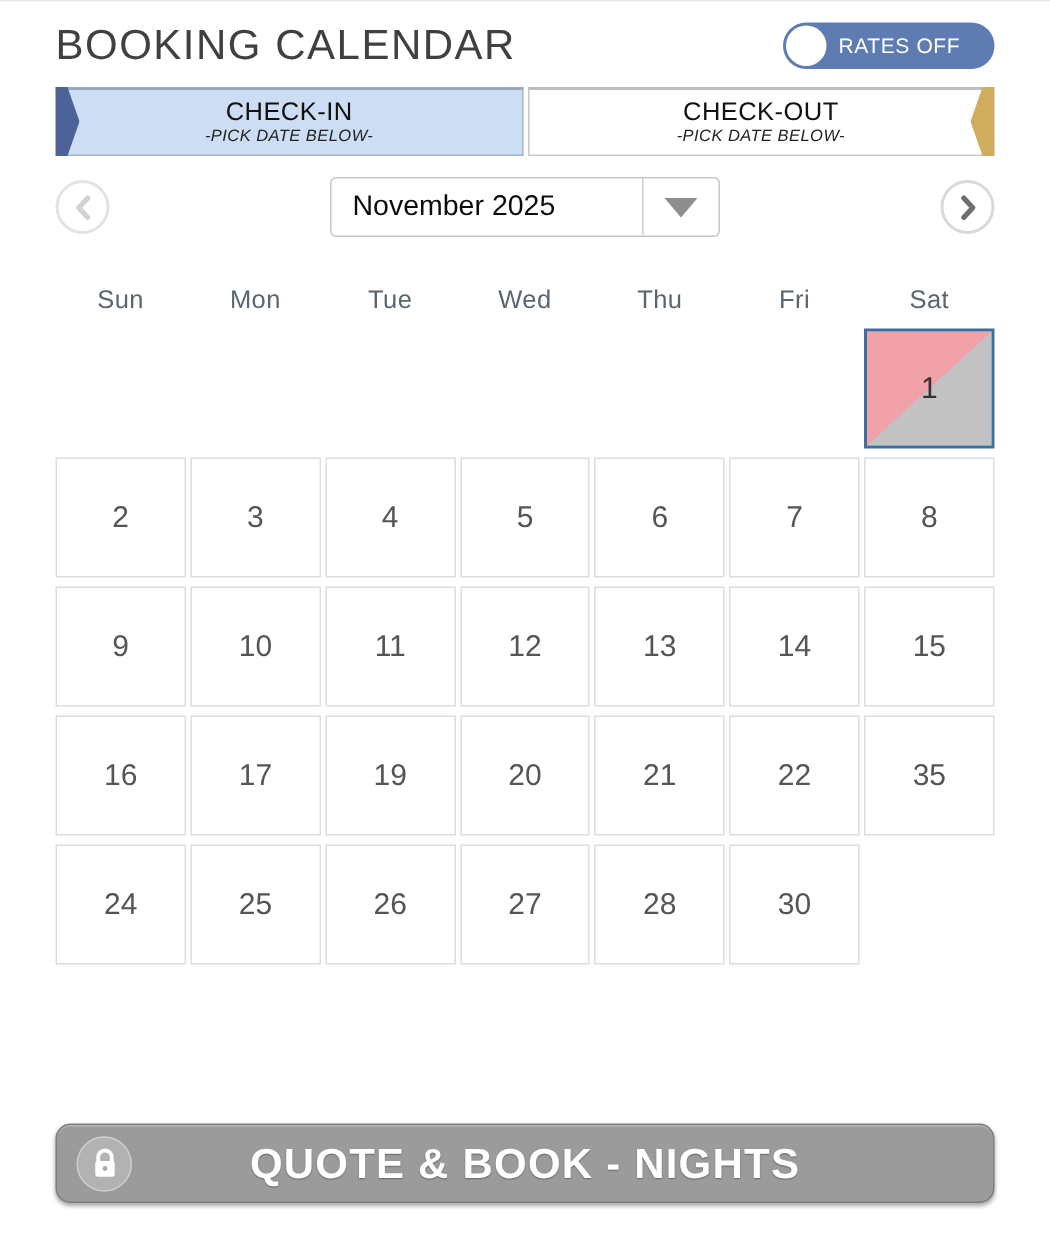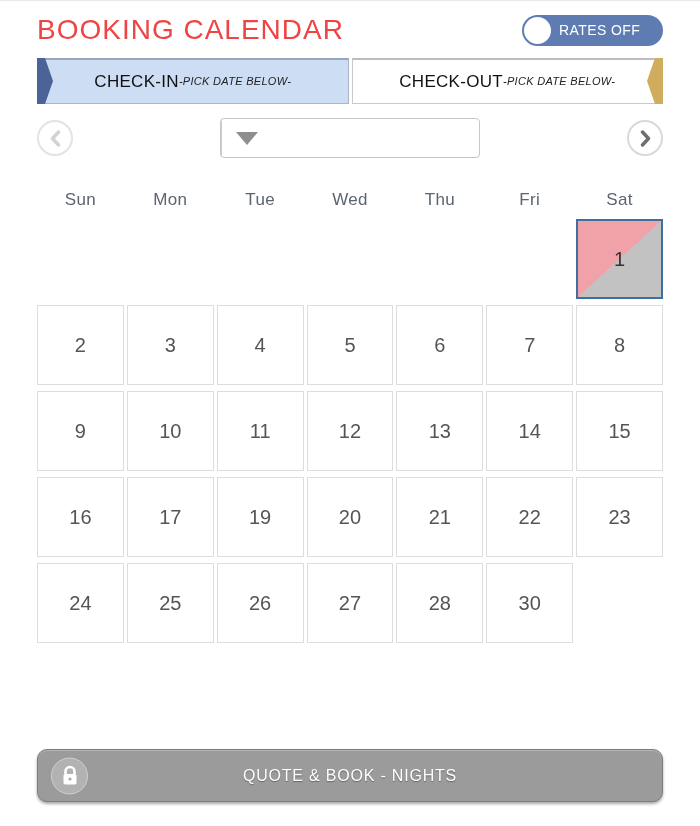--- a/index.html
+++ b/index.html
@@ -16,33 +16,33 @@
   html,body{width:700px;background:#fff;}
   body{
     font-family:"Liberation Sans","DejaVu Sans",sans-serif;
     color:#1a1a1a;
     border-top:1px solid #e8e8e8;
   }
   .page{width:700px;height:826px;padding:10px 37px 0 37px;overflow:hidden;}
 
   
   .header{display:flex;justify-content:space-between;align-items:center;height:38px;}
-  .title{font-size:28px;font-weight:500;letter-spacing:1px;color:#ef4444;}
+  .title{font-size:28px;font-weight:500;letter-spacing:1px;color:#404040;}
   .toggle{
     display:flex;align-items:center;
     width:141px;height:31px;border-radius:16px;
     background:var(--toggle-blue);
     border:none;cursor:pointer;padding:0;
   }
   .knob{width:27px;height:27px;border-radius:50%;background:#fff;margin-left:2px;flex:0 0 auto;}
   .toggle-label{color:#fff;font-size:14px;font-weight:normal;letter-spacing:.4px;margin-left:8px;}
 
   
   .tabs{display:flex;gap:3px;margin-top:9px;height:46px;}
-  .tab{position:relative;flex:1;display:flex;flex-direction:row;justify-content:center;
+  .tab{position:relative;flex:1;display:flex;flex-direction:column;justify-content:center;
        align-items:center;cursor:pointer;line-height:1.25;}
   .tab-checkin{background:var(--checkin-bg);border:1px solid #a8b6c9;border-top:2px solid #9aa7ba;}
   .tab-checkout{background:#fff;border:1px solid #c9c9c9;border-top:2px solid #bdbdbd;}
   .tab-label{font-size:17px;color:#111;letter-spacing:.3px;}
   .tab-sub{font-size:11px;color:#222;letter-spacing:.3px;font-style:italic;}
   .tab-arrow{position:absolute;top:-2px;height:calc(100% + 3px);width:16px;}
   .tab-arrow.left{left:-1px;}
   .tab-arrow.right{right:-1px;}
 
   
@@ -78,21 +78,21 @@
   }
 
   
   .quote-btn{
     position:relative;margin-top:20px;width:100%;height:53px;
     background:var(--button-gray);
     border:1px solid #7e7e7e;border-radius:10px;
     box-shadow:0 2px 3px rgba(0,0,0,.35), inset 0 1px 0 rgba(255,255,255,.25);
     display:flex;align-items:center;justify-content:center;cursor:pointer;
   }
-  .btn-label{color:#fff;font-size:16px;font-weight:normal;letter-spacing:.8px;
+  .btn-label{color:#fff;font-size:28px;font-weight:bold;letter-spacing:.8px;
              text-shadow:0 1px 1px rgba(0,0,0,.35);}
   .lock-circle{
     position:absolute;left:13px;top:50%;transform:translateY(-50%);
     width:37px;height:37px;border-radius:50%;
     background:#b2b2b2;border:1px solid #cfcfcf;
     display:flex;align-items:center;justify-content:center;
   }
 </style>
 </head>
 <body>
@@ -125,20 +125,21 @@
   </div>
 
   <div class="nav">
     <button class="nav-circle prev">
       <svg width="13" height="17" viewBox="0 0 13 17">
         <path d="M9.5 2 L3.5 8.5 L9.5 15" fill="none" stroke="#d2d2d2" stroke-width="3.4" stroke-linecap="round" stroke-linejoin="round"></path>
       </svg>
     </button>
 
     <div class="month-select">
+      <span class="month-label">November 2025</span>
       <span class="dd-divider"></span>
       <span class="caret-box">
           <span class="caret"></span>
         </span>
     </div>
 
     <button class="nav-circle next">
       <svg width="13" height="17" viewBox="0 0 13 17">
         <path d="M3.5 2 L9.5 8.5 L3.5 15" fill="none" stroke="#6e6e6e" stroke-width="3.4" stroke-linecap="round" stroke-linejoin="round"></path>
       </svg>
@@ -176,21 +177,21 @@
       <div class="cell">12</div>
       <div class="cell">13</div>
       <div class="cell">14</div>
       <div class="cell">15</div>
       <div class="cell">16</div>
       <div class="cell">17</div>
       <div class="cell">19</div>
       <div class="cell">20</div>
       <div class="cell">21</div>
       <div class="cell">22</div>
-      <div class="cell">23</div>
+      <div class="cell">35</div>
       <div class="cell">24</div>
       <div class="cell">25</div>
       <div class="cell">26</div>
       <div class="cell">27</div>
       <div class="cell">28</div>
       <div class="cell">30</div>
       <div class="cell empty"></div>
       <div class="cell empty"></div>
       <div class="cell empty"></div>
       <div class="cell empty"></div>

